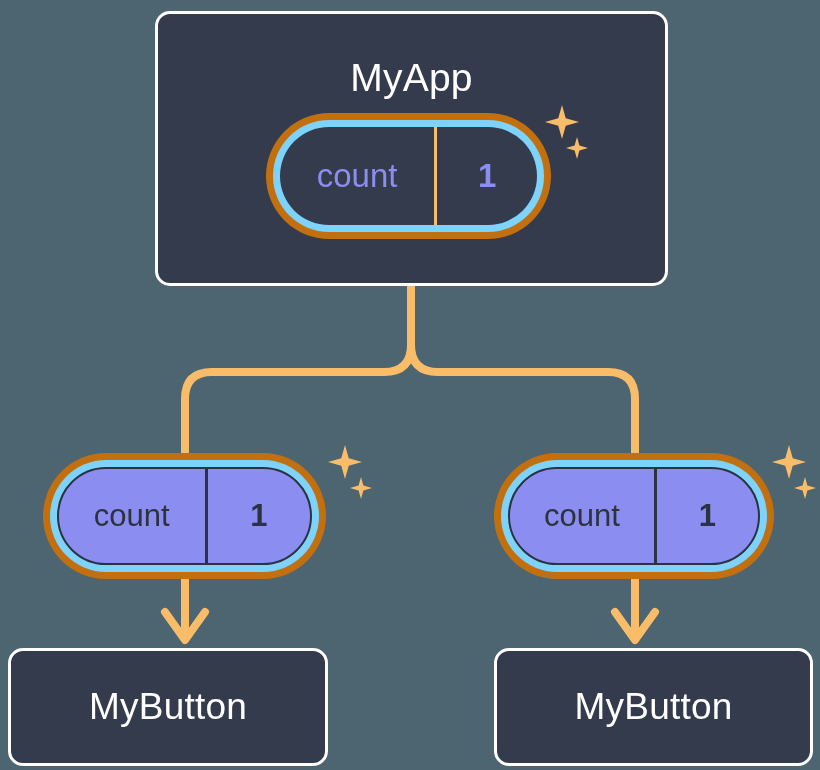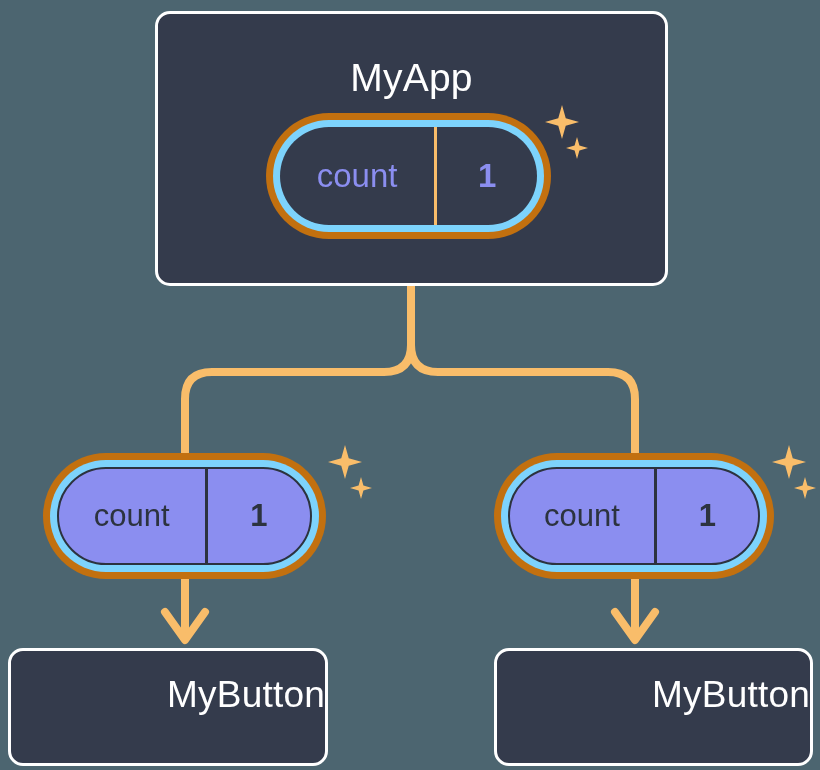--- a/index.html
+++ b/index.html
@@ -42,21 +42,21 @@
     text-align: center;
     color: #ffffff;
     letter-spacing: 0.2px;
   }
 
   #app-box { left: 155px; top: 11px; width: 513px; height: 275px; }
   #app-title { top: 42px; font-size: 39px; }
 
   #btn-box-left  { left: 8px;   top: 648px; width: 320px; height: 118px; }
   #btn-box-right { left: 494px; top: 648px; width: 319px; height: 118px; }
-  .btn-title { top: 23px; font-size: 37px; text-align: right; }
+  .btn-title { top: 35px; font-size: 37px; }
 
   
   .pill {
     position: absolute;
     box-sizing: border-box;
     border-radius: 999px;
     background: #c2700f;            
     padding: 7px;
     display: flex;
   }

